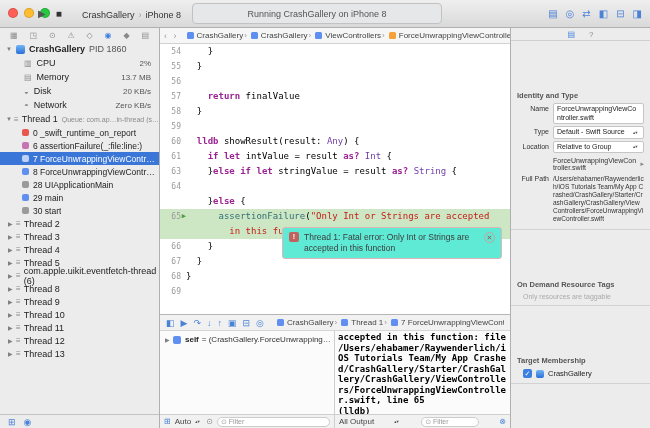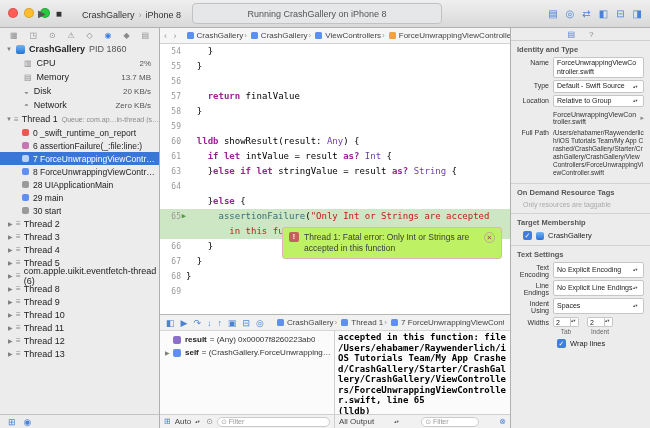--- a/index.html
+++ b/index.html
@@ -68,21 +68,21 @@
     font-family:"DejaVu Sans Mono", monospace; font-size:9px; }
   .code-row { display:flex; height:15px; line-height:15px; }
   .code-row.hl { background:#cde7c4; }
   .gutter { width:26px; flex:none; text-align:right; padding-right:5px; color:#9a9a9a;
     font-size:8px; position:relative; }
   .ip-arrow { position:absolute; right:0; top:0; color:#4f9e3f; font-size:7px; }
   .code-text { white-space:pre; }
   .tok-p { color:#000; } .tok-k { color:#9b2393; font-weight:bold; }
   .tok-s { color:#c41a16; } .tok-y { color:#703daa; } .tok-f { color:#326d74; }
   .annotation { position:absolute; left:122px; right:8px; top:183px;
-    background:#bef264; border:1px solid #ddb7b7; border-radius:3px;
+    background:#5eead4; border:1px solid #ddb7b7; border-radius:3px;
     display:flex; align-items:flex-start; gap:5px; padding:4px 6px;
     font-family:"Liberation Sans", sans-serif; font-size:8.5px; color:#3c3c3c; z-index:5; }
   .ann-badge { width:10px; height:10px; flex:none; border-radius:2px; background:#c2625c;
     color:#fff; font-size:7px; line-height:10px; text-align:center; font-weight:bold; }
   .ann-text { flex:1; line-height:11px; }
   .ann-close { width:11px; height:11px; flex:none; border-radius:50%; border:1px solid #c9a0a0;
     color:#a05555; font-size:7px; line-height:9px; text-align:center; }
   
   .debug-area { flex:1; display:flex; flex-direction:column; background:#fbfbfb;
     border-top:1px solid #b6b6b6; overflow:hidden; }
@@ -109,21 +109,21 @@
   .dd-arrows { width:7px; font-size:4.5px; line-height:3.5px; color:#555; word-break:break-all; display:inline-block; }
   .filter-pill { flex:1; height:10px; background:#fff; border:1px solid #ccc; border-radius:6px;
     font-size:7px; color:#999; padding-left:3px; display:flex; align-items:center; gap:2px; overflow:hidden; }
   .mag { color:#aaa; font-size:7px; }
   
   .inspector { position:absolute; top:28px; right:0; width:140px; bottom:0;
     background:#ececec; border-left:1px solid #b0b0b0; overflow:hidden; font-size:7.5px; }
   .insp-tabs { height:13px; border-bottom:1px solid #cfcfcf; display:flex; justify-content:center;
     gap:14px; align-items:center; color:#8a8a8a; font-size:8px; }
   .insp-tab.active { color:#3d7fe0; }
-  .insp-h { font-weight:bold; color:#555; padding:4px 6px 2px; font-size:7.5px; }
+  .insp-h { font-weight:bold; color:#555; padding:4px 6px 2px; font-size:7.5px;margin-top:46px; }
   .insp-row { display:flex; padding:1px 6px 1px 0; }
   .insp-label { width:42px; flex:none; text-align:right; padding-right:4px; color:#333; padding-top:2px; font-size:7px; }
   .insp-field { flex:1; background:#fff; border:1px solid #c6c6c6; border-radius:2px;
     padding:1px 3px; font-size:7px; line-height:8.5px; word-break:break-all; min-height:11px; }
   .insp-dd { display:flex; align-items:center; }
   .insp-dd .val { flex:1; overflow:hidden; white-space:nowrap; text-overflow:ellipsis; }
   .small-note { display:flex; align-items:center; gap:3px; color:#333; font-size:7px; padding-top:2px; word-break:break-all; }
   .path-text { font-size:6.5px; line-height:8px; color:#333; word-break:break-all; padding-top:2px; }
   .arrow-btn { color:#8a8a8a; font-size:7px; flex:none; }
   .insp-div { border-top:1px solid #d2d2d2; margin:5px 0 0; }
@@ -428,26 +428,20 @@
           <span class="crumb-icon"></span>
           <span>Thread 1</span>
           <span class="jb-sep">›</span>
           <span class="crumb-icon"></span>
           <span>7 ForceUnwrappingViewController.showResult(result:)</span>
         </span>
     </div>
     <div class="debug-panes">
       <div class="vars-pane" id="vars-pane">
           <div class="var-row">
-            <span class="disc"></span>
-            <span class="var-icon" style="background: rgb(142, 111, 200);"></span>
-            <span class="var-name">result</span>
-            <span class="var-rest">= (Any) 0x00007f8260223ab0</span>
-          </div>
-          <div class="var-row">
             <span class="disc">▶</span>
             <span class="var-icon" style="background: rgb(95, 143, 240);"></span>
             <span class="var-name">self</span>
             <span class="var-rest">= (CrashGallery.ForceUnwrappingViewController) 0x00007f…</span>
           </div>
         </div>
       <div class="console-pane">accepted in this function: file /Users/ehabamer/Raywenderlich/iOS Tutorials Team/My App Crashed/CrashGallery/Starter/CrashGallery/CrashGallery/ViewControllers/ForceUnwrappingViewController.swift, line 65
 (lldb) </div>
     </div>
     <div class="debug-bottom">

